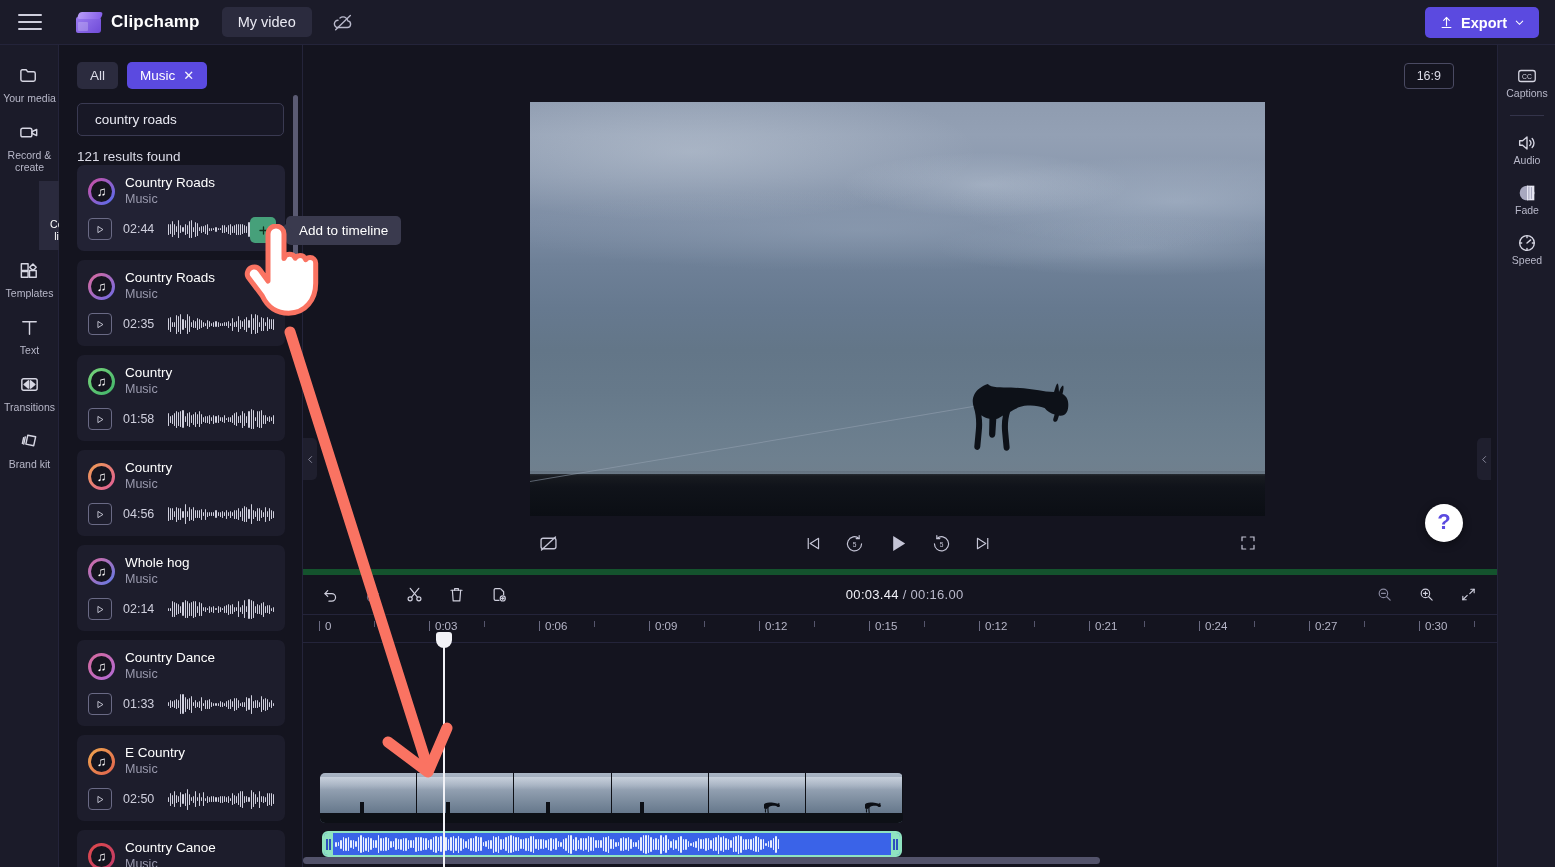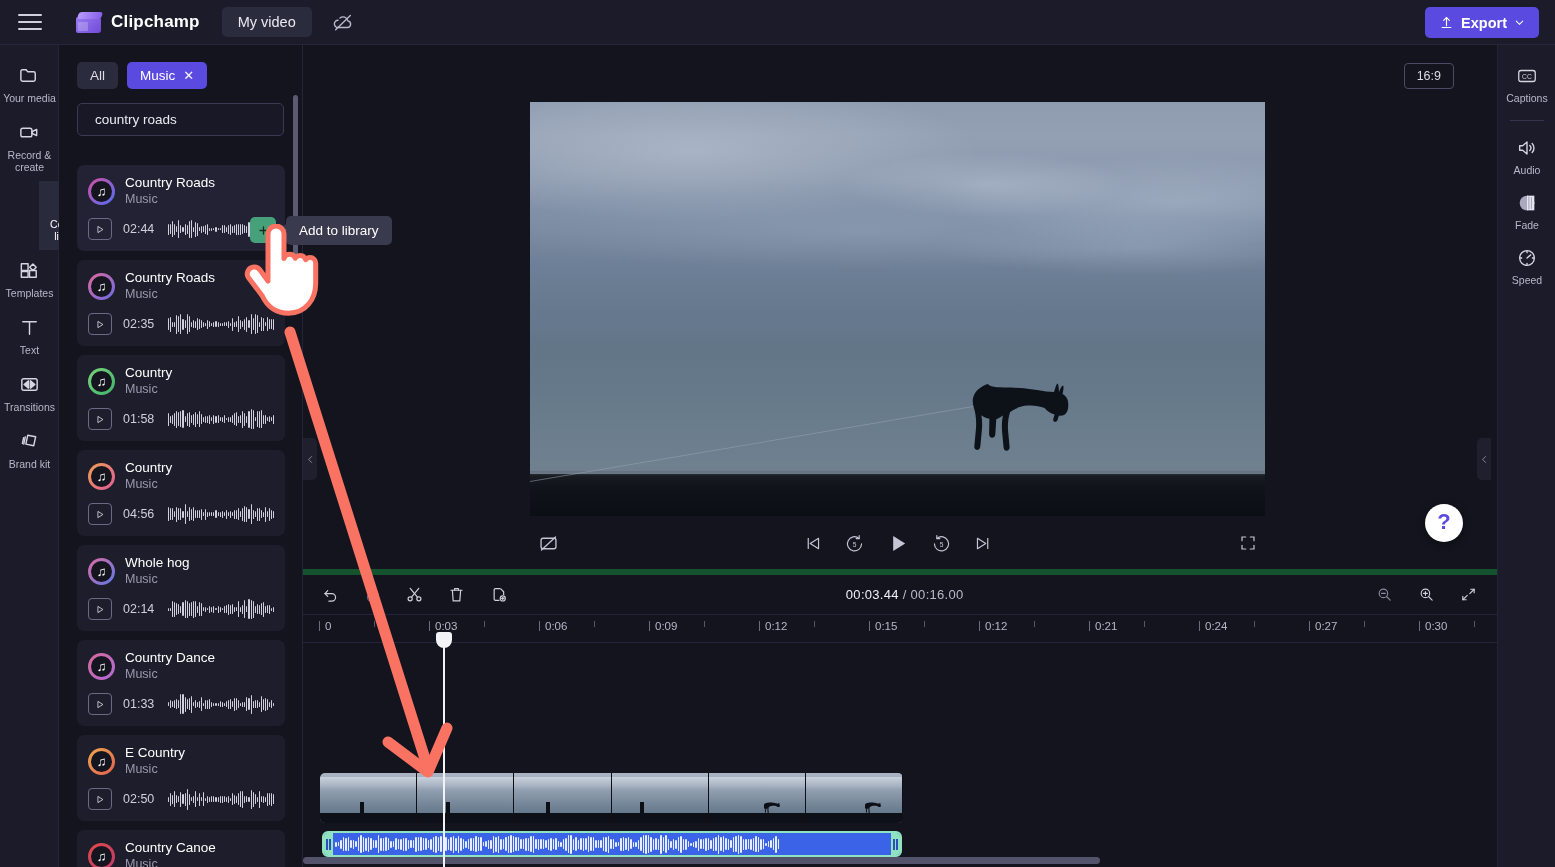--- a/index.html
+++ b/index.html
@@ -197,21 +197,21 @@
     background: #1f1f2e; border-radius: 5px 0 0 5px;
     display: flex; align-items: center; justify-content: center; cursor: pointer; z-index: 6;
   }
 
   
   .rrail {
     position: absolute; right: 0; top: 45px; width: 58px; height: 822px;
     background: #1b1b29; border-left: 1px solid #24243a; padding-top: 12px;
   }
   .rrail-item { width: 58px; padding: 8px 0; display: flex; flex-direction: column;
-    align-items: center; gap: 5px; cursor: pointer; }
+    align-items: center; cursor: pointer; }
   .rrail-lbl { font-size: 10.5px; color: #b8b8c9; }
   .rrail-div { width: 34px; height: 1px; background: #34344a; margin: 8px auto; }
 
   
   .timeline {
     position: absolute; left: 303px; top: 569px; width: 1194px; height: 298px;
     background: #14141f; border-top: 6px solid #14532d;
   }
   .tl-toolbar {
     height: 40px; display: flex; align-items: center; padding-left: 14px; gap: 16px;
@@ -420,20 +420,21 @@
       <svg width="15" height="15" viewBox="0 0 24 24" fill="none" stroke="#b0b0c2" stroke-width="1.8" stroke-linecap="round">
         <circle cx="10.5" cy="10.5" r="6"></circle>
           <path d="M15 15l4.5 4.5"></path>
       </svg>
       <input value="country roads" style="">
       <svg width="14" height="14" viewBox="0 0 24 24" fill="none" stroke="#b0b0c2" stroke-width="1.7" stroke-linecap="round" style="cursor:pointer">
         <path d="M6 6l12 12M18 6L6 18"></path>
       </svg>
     </div>
 
+    <div class="results-count">121 results found</div>
 
     <div class="list" id="result-list">
         <div class="card hovered">
           <div class="card-top">
             <div class="thumb" style="background:linear-gradient(135deg,#d44fa0,#4e6ef2)">
               <span class="note">♫</span>
             </div>
             <div>
               <div class="card-title">Country Roads</div>
               <div class="card-sub">Music</div>
@@ -1409,21 +1410,21 @@
       </div>
       <div class="playhead"></div>
     </div>
 
     <div class="tl-scroll">
       <div class="bar"></div>
     </div>
   </div>
 
   <div class="tooltip">
-    <span>Add to library</span>
+    <span>Add to timeline</span>
   </div>
 
   <svg class="cursor-hand" width="86" height="96" viewBox="0 0 86 96">
     <path d="M28 10c0-4.4 3.6-8 8-8s8 3.6 8 8v24.5c.7-2.4 2.9-4.2 5.6-4.2 2.6 0 4.8 1.7 5.6 4 1-1.6 2.8-2.7 4.9-2.7 2.6 0 4.8 1.7 5.6 4.1 1-1.3 2.6-2.1 4.4-2.1 3.1 0 5.6 2.5 5.6 5.6v20c0 16-10 30-27 30-14 0-22-8-26.5-17.5L8 53c-2-4 .3-8.7 4.6-9.8 2.8-.7 5.7.4 7.4 2.8L28 57z" fill="#ffffff" stroke="#fa7362" stroke-width="5" stroke-linejoin="round"></path>
   </svg>
 
   <svg class="arrow-anno" width="220" height="470" viewBox="0 0 220 470">
     <path d="M30 12 L166 442" stroke="#fa7362" stroke-width="11" stroke-linecap="round" fill="none"></path>
     <path d="M128 422 L168 452 L187 408" stroke="#fa7362" stroke-width="11" stroke-linecap="round" stroke-linejoin="round" fill="none"></path>
   </svg>

